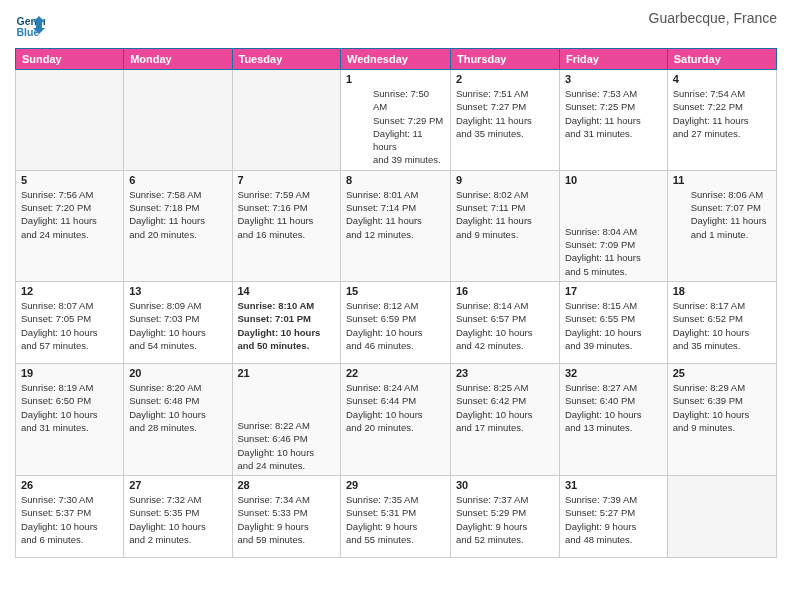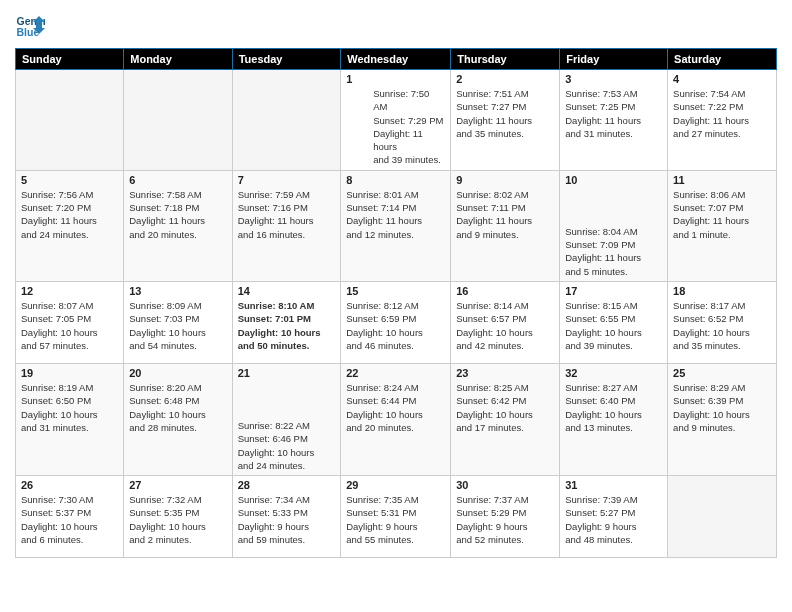--- a/index.html
+++ b/index.html
@@ -41,21 +41,21 @@
     .location {
       font-size: 14px;
       color: #555;
     }
     .calendar {
       width: 100%;
       border-collapse: collapse;
       font-size: 10px;
     }
     .calendar th {
-      background: #000000;
+      background: #ec4899;
       color: #fff;
       text-align: left;
       padding: 4px 6px;
       font-size: 11px;
       border: 1px solid #1a6ea8;
     }
     .calendar td {
       border: 1px solid #ccc;
       vertical-align: top;
       padding: 3px 5px;
@@ -90,20 +90,21 @@
 <div class="page">
   <div class="header">
     <div class="logo">
       <svg class="logo-icon" viewBox="0 0 40 40">
         <text x="2" y="20" font-size="14" font-weight="bold" fill="#1a5276">General</text>
         <text x="2" y="34" font-size="14" font-weight="bold" fill="#2980b9">Blue</text>
         <polygon points="32,8 40,16 36,16 36,24 40,24 32,32 24,24 28,24 28,16 24,16" fill="#2980b9"></polygon>
       </svg>
     </div>
     <div class="title-block">
+      <div class="location">Guarbecque, France</div>
     </div>
   </div>
 
   <table class="calendar">
     <thead>
       <tr>
         <th>Sunday</th>
         <th>Monday</th>
         <th>Tuesday</th>
         <th>Wednesday</th>
@@ -184,21 +185,21 @@
           </td>
           <td>
             <div class="day-num">10</div>
             <div class="day-info" style="white-space: pre-line; margin-top: 39px;">Sunrise: 8:04 AM
 Sunset: 7:09 PM
 Daylight: 11 hours
 and 5 minutes.</div>
           </td>
           <td>
             <div class="day-num">11</div>
-            <div class="day-info" style="white-space: pre-line;">Sunrise: 8:06 AM
+            <div class="day-info" style="white-space: pre-line; margin-left: 18px;">Sunrise: 8:06 AM
 Sunset: 7:07 PM
 Daylight: 11 hours
 and 1 minute.</div>
           </td>
         </tr>
         <tr>
           <td>
             <div class="day-num">12</div>
             <div class="day-info" style="white-space: pre-line;">Sunrise: 8:07 AM
 Sunset: 7:05 PM

